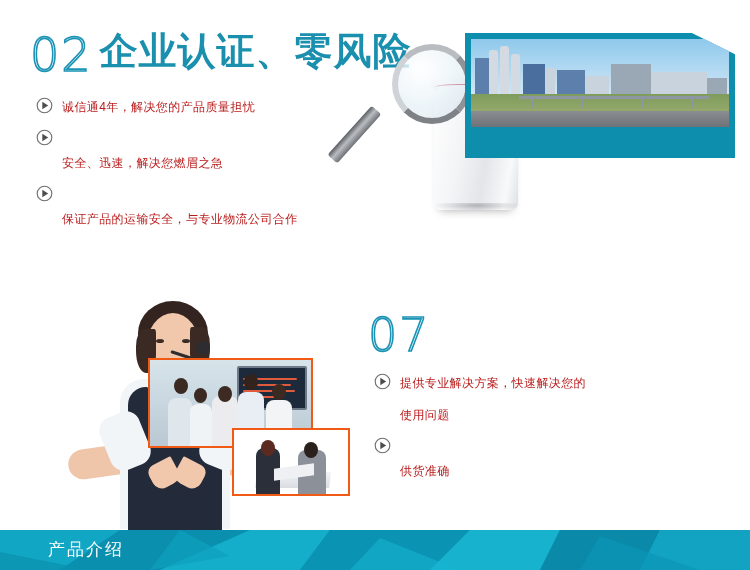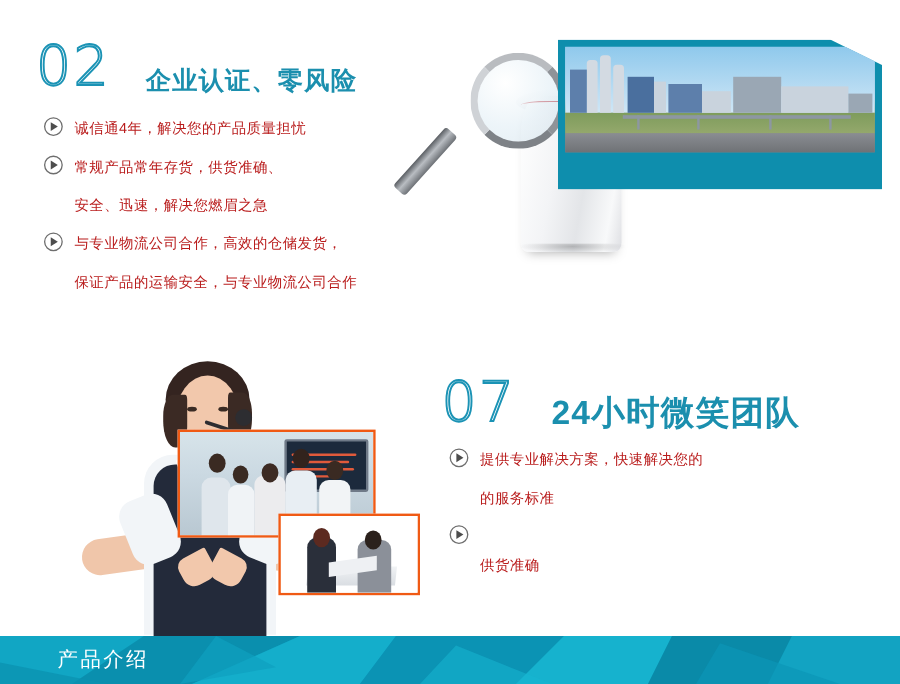--- a/index.html
+++ b/index.html
@@ -21,40 +21,39 @@
     width: 750px;
     height: 570px;
     background: #ffffff;
     overflow: hidden;
   }
 
   
   .sec-head {
     position: absolute;
     display: flex;
-    align-items: flex-end;
+    align-items: flex-start;
     white-space: nowrap;
-    gap: 22px;
   }
   .sec-num {
     font-family: "DejaVu Sans", sans-serif;
     font-size: 46px;
     font-weight: 300;
     color: #1b93b5;
     letter-spacing: 2px;
     line-height: 1;
     -webkit-text-stroke: 0px;
   }
   .sec-num.outline {
     color: transparent;
     -webkit-text-stroke: 1.6px #1b93b5;
     text-stroke: 1.6px #1b93b5;
   }
   .sec-title {
-    font-size: 21px;
+    font-size: 38px;
     font-weight: bold;
     color: #1b8fae;
     margin-left: 7px;
     line-height: 1;
     letter-spacing: 1px;
   }
   .sec-title-03 {
     font-size: 28px;
   }
 
@@ -373,35 +372,33 @@
       <span class="bullet-text">诚信通4年，解决您的产品质量担忧</span>
     </div>
 
     <div class="bullet-row">
       <span class="bullet-icon">
         <svg width="17" height="17" viewBox="0 0 17 17">
           <circle cx="8.5" cy="8.5" r="7.3" fill="none" stroke="#6e6e6e" stroke-width="1.1"></circle>
           <polygon points="6.3,4.8 12.2,8.5 6.3,12.2" fill="#4d4d4d"></polygon>
         </svg>
       </span>
-      <span class="bullet-text">常规产品常年存货，供货准确、</span>
     </div>
     <div class="bullet-row noicon">
       <span class="bullet-icon"></span>
       <span class="bullet-text">安全、迅速，解决您燃眉之急</span>
     </div>
 
     <div class="bullet-row">
       <span class="bullet-icon">
         <svg width="17" height="17" viewBox="0 0 17 17">
           <circle cx="8.5" cy="8.5" r="7.3" fill="none" stroke="#6e6e6e" stroke-width="1.1"></circle>
           <polygon points="6.3,4.8 12.2,8.5 6.3,12.2" fill="#4d4d4d"></polygon>
         </svg>
       </span>
-      <span class="bullet-text">与专业物流公司合作，高效的仓储发货，</span>
     </div>
     <div class="bullet-row noicon">
       <span class="bullet-icon"></span>
       <span class="bullet-text">保证产品的运输安全，与专业物流公司合作</span>
     </div>
   </div>
 
   <div class="bag-wrap">
     <div class="bag-top"></div>
     <div class="bag"></div>
@@ -486,37 +483,36 @@
     <div class="tp-desk"></div>
     <div class="tp-person" style="left:22px; width:24px; height:46px; background:#2a2f3a;"></div>
     <div class="tp-head" style="left:27px; top:10px; width:14px; height:16px; background:#5c2a20;"></div>
     <div class="tp-person" style="left:64px; width:28px; height:44px; background:#8b9099;"></div>
     <div class="tp-head" style="left:70px; top:12px; width:14px; height:16px; background:#2b211c;"></div>
     <div style="position:absolute; left:40px; bottom:16px; width:40px; height:12px; background:#eef0f3; transform:skewY(-8deg);"></div>
   </div>
 
   <div class="sec-head" style="left:368px; top:312px;">
     <span class="sec-num outline">07</span>
-    <span class="sec-title sec-title-03">24小时微笑团队</span>
   </div>
 
   <div class="bullets" style="left:374px; top:368px; width:360px;">
 
     <div class="bullet-row">
       <span class="bullet-icon">
         <svg width="17" height="17" viewBox="0 0 17 17">
           <circle cx="8.5" cy="8.5" r="7.3" fill="none" stroke="#6e6e6e" stroke-width="1.1"></circle>
           <polygon points="6.3,4.8 12.2,8.5 6.3,12.2" fill="#4d4d4d"></polygon>
         </svg>
       </span>
       <span class="bullet-text">提供专业解决方案，快速解决您的</span>
     </div>
     <div class="bullet-row noicon">
       <span class="bullet-icon"></span>
-      <span class="bullet-text">的服务标准</span>
+      <span class="bullet-text">使用问题</span>
     </div>
 
     <div class="bullet-row">
       <span class="bullet-icon">
         <svg width="17" height="17" viewBox="0 0 17 17">
           <circle cx="8.5" cy="8.5" r="7.3" fill="none" stroke="#6e6e6e" stroke-width="1.1"></circle>
           <polygon points="6.3,4.8 12.2,8.5 6.3,12.2" fill="#4d4d4d"></polygon>
         </svg>
       </span>
     </div>

